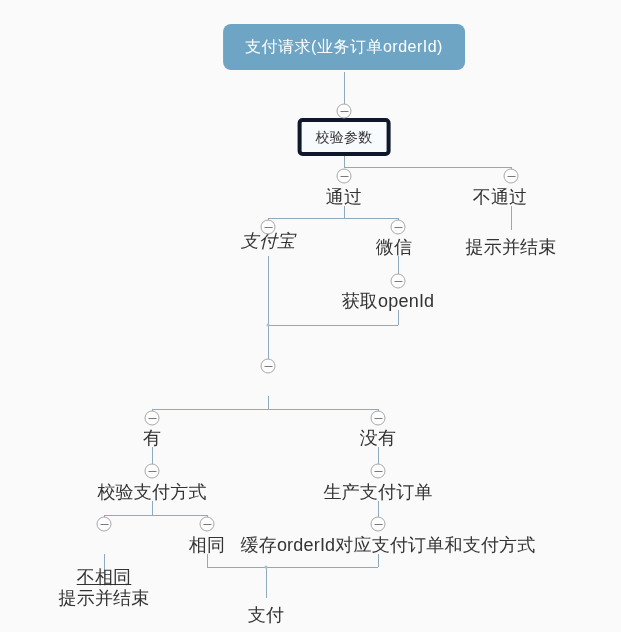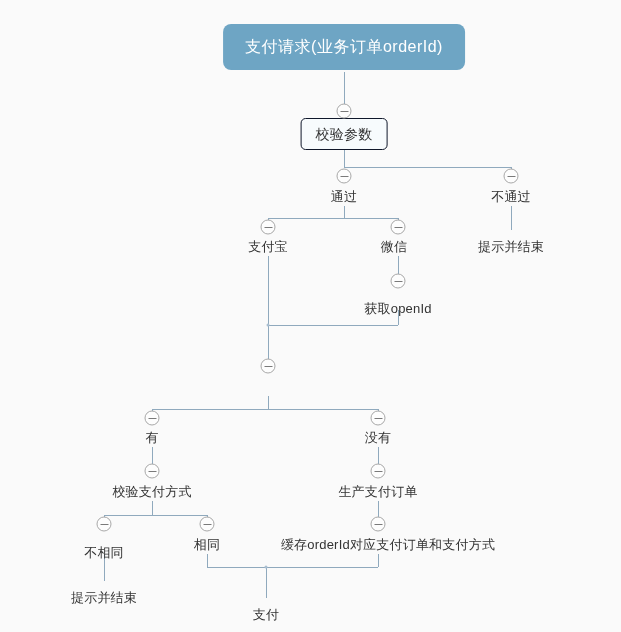--- a/index.html
+++ b/index.html
@@ -28,37 +28,37 @@
     left: 0;
     top: 0;
     width: 621px;
     height: 632px;
     pointer-events: none;
   }
   .node {
     position: absolute;
     transform: translate(-50%, 0);
     white-space: nowrap;
-    font-size: 13px;
+    font-size: 18px;
     line-height: 18px;
     letter-spacing: 0.2px;
     text-align: center;
     color: #333333;
   }
   .node.root {
     background: #6ea5c4;
     color: #ffffff;
     font-size: 16px;
     line-height: 22px;
     padding: 12px 22px;
     border-radius: 8px;
     letter-spacing: 0.5px;
   }
   .node.boxed {
-    border: 1px solid #0f172a;
+    border: 4px solid #0f172a;
     background: #f7fbfd;
     border-radius: 5px;
     padding: 6px 14px;
     font-size: 14px;
     line-height: 18px;
   }
   .toggle {
     position: absolute;
     width: 15px;
     height: 15px;
@@ -120,30 +120,30 @@
       <path d="M378,501 L378,518" stroke="#8fa9bd" stroke-width="1" fill="none" shape-rendering="crispEdges"></path>
       <path d="M104,554 L104,581" stroke="#8fa9bd" stroke-width="1" fill="none" shape-rendering="crispEdges"></path>
       <path d="M207,554 L207,567" stroke="#8fa9bd" stroke-width="1" fill="none" shape-rendering="crispEdges"></path>
       <path d="M378,554 L378,567" stroke="#8fa9bd" stroke-width="1" fill="none" shape-rendering="crispEdges"></path>
       <path d="M207,567 L378,567" stroke="#8fa9bd" stroke-width="1" fill="none" shape-rendering="crispEdges"></path>
       <path d="M266,567 L266,598" stroke="#8fa9bd" stroke-width="1" fill="none" shape-rendering="crispEdges"></path>
     </svg>
 <div class="node root" style="left: 344px; top: 24px;">支付请求(业务订单orderId)</div>
     <div class="node boxed" style="left: 344px; top: 118px;">校验参数</div>
     <div class="node" style="left: 344px; top: 188px;">通过</div>
-    <div class="node" style="left: 511px; top: 188px;">不通过</div>
+    <div class="node" style="left: 500px; top: 188px;">不通过</div>
     <div class="node" style="left: 511px; top: 238px;">提示并结束</div>
-    <div class="node" style="left: 268px; top: 238px;">支付宝</div>
+    <div class="node" style="left: 268px; top: 232px; font-style: italic;">支付宝</div>
     <div class="node" style="left: 394px; top: 238px;">微信</div>
-    <div class="node" style="left: 398px; top: 292px; margin-top: 8px;">获取openId</div>
+    <div class="node" style="left: 388px; top: 292px;">获取openId</div>
     <div class="node" style="left: 152px; top: 429px;">有</div>
     <div class="node" style="left: 378px; top: 429px; text-align: center;">没有</div>
     <div class="node" style="left: 152px; top: 483px;">校验支付方式</div>
     <div class="node" style="left: 378px; top: 483px;">生产支付订单</div>
-    <div class="node" style="left: 104px; top: 544px;">不相同</div>
+    <div class="node" style="left: 104px; top: 568px; text-decoration: underline;">不相同</div>
     <div class="node" style="left: 207px; top: 536px;">相同</div>
     <div class="node" style="left: 388px; top: 536px; text-align: center;">缓存orderId对应支付订单和支付方式</div>
     <div class="node" style="left: 104px; top: 589px;">提示并结束</div>
     <div class="node" style="left: 266px; top: 606px;">支付</div>
     <div class="toggle" style="left: 344px; top: 111px;"></div>
     <div class="toggle" style="left: 344px; top: 176px;"></div>
     <div class="toggle" style="left: 511px; top: 176px;"></div>
     <div class="toggle" style="left: 268px; top: 227px;"></div>
     <div class="toggle" style="left: 398px; top: 227px;"></div>
     <div class="toggle" style="left: 398px; top: 281px;"></div>

